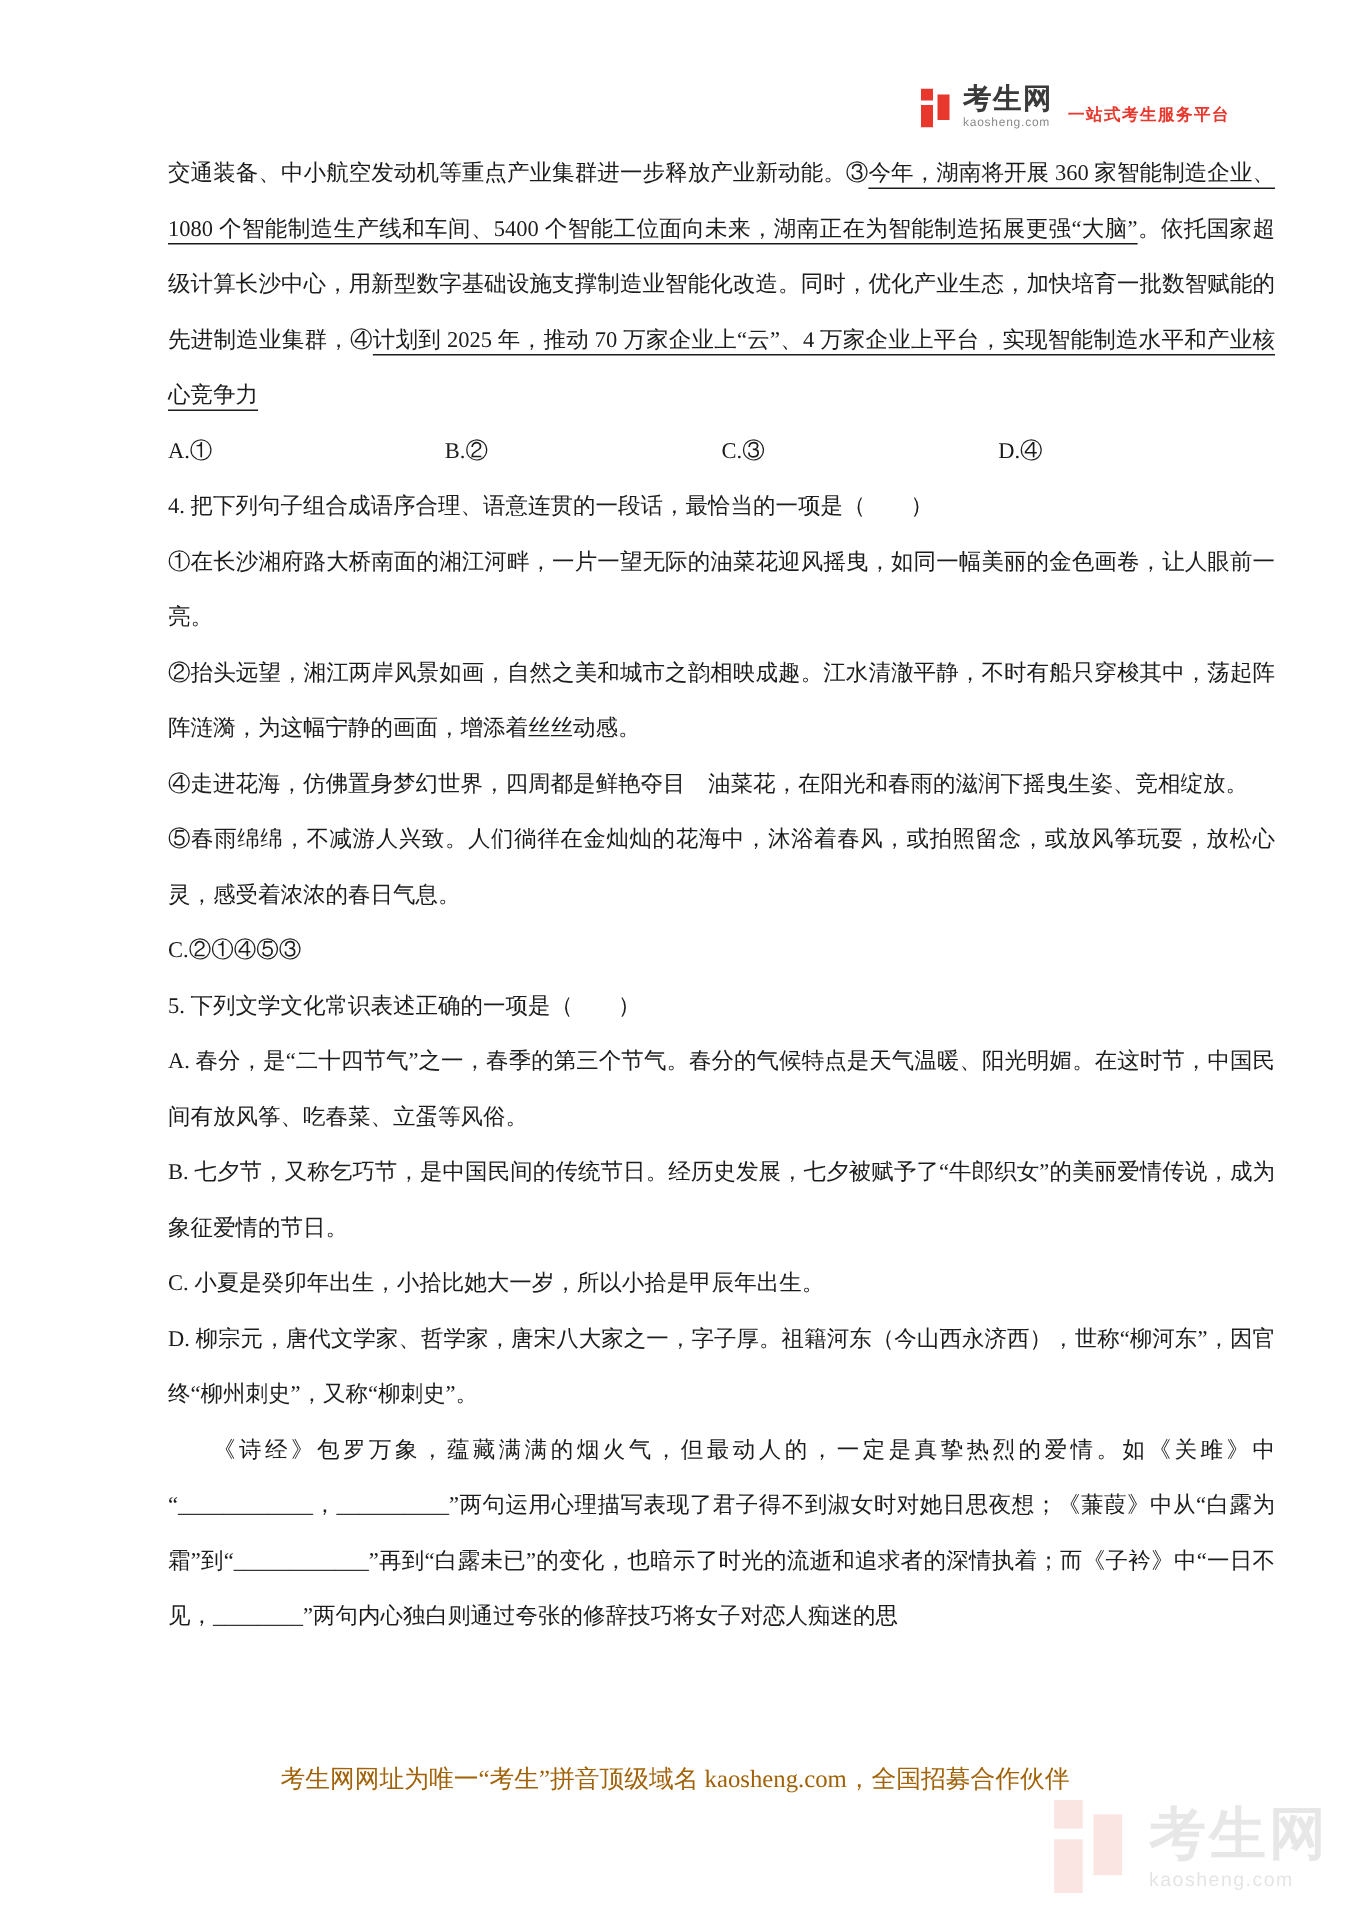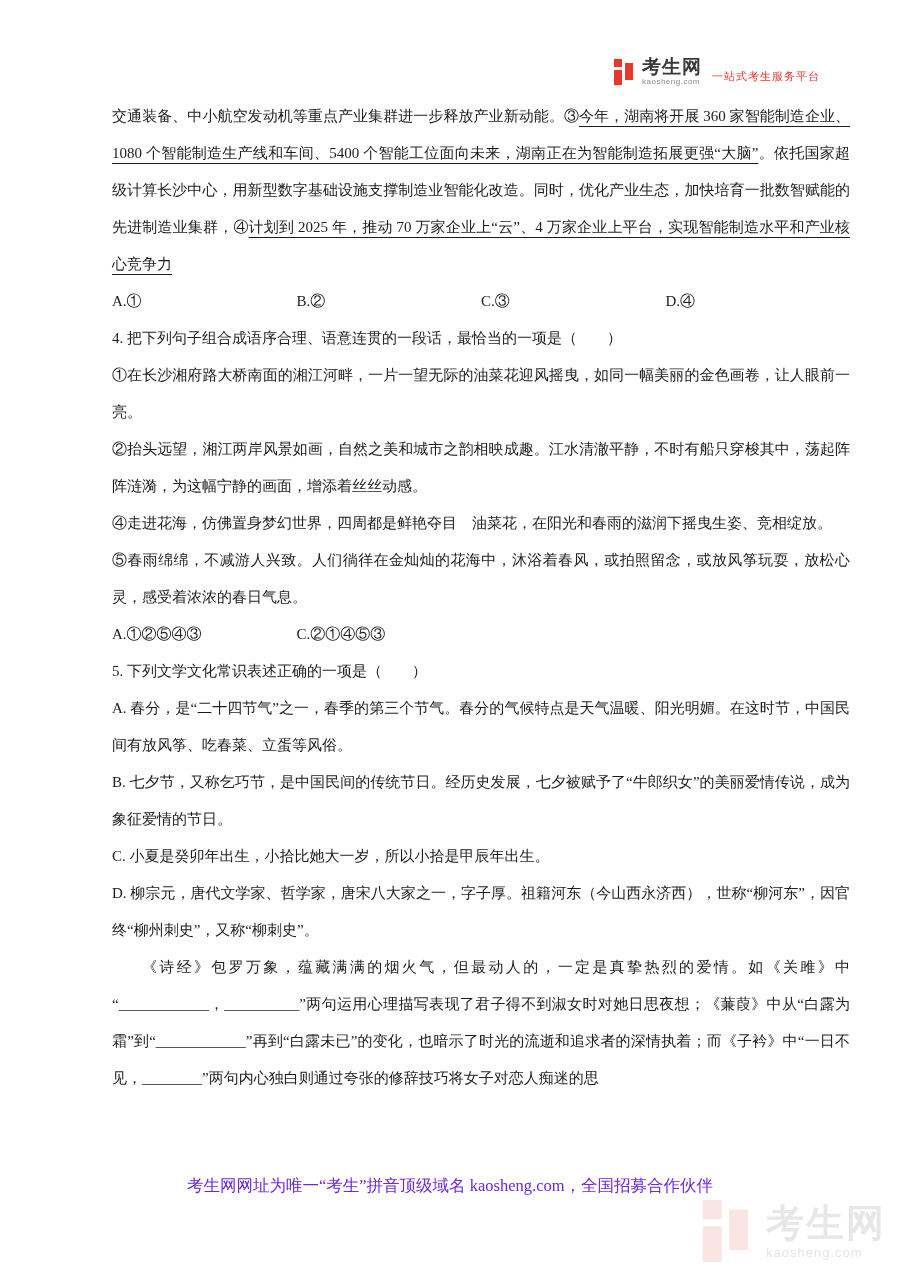--- a/index.html
+++ b/index.html
@@ -21,39 +21,39 @@
   .logo-brand{
     font-family:"Liberation Sans","DejaVu Sans",sans-serif;
     font-weight:bold;font-size:19px;color:#3a3a3a;letter-spacing:1px;
   }
   .logo-domain{
     font-family:"Liberation Sans","DejaVu Sans",sans-serif;
     font-size:8px;color:#8a8a8a;margin-top:2px;letter-spacing:.5px;
   }
   .logo-tagline{
     font-family:"Liberation Sans","DejaVu Sans",sans-serif;
-    font-size:11px;color:#e8372c;font-weight:normal;
+    font-size:11px;color:#e8372c;font-weight:bold;
     margin-left:4px;margin-top:10px;letter-spacing:1px;
   }
   
   .content{
     position:absolute;left:84px;top:98px;width:738px;
     font-size:15px;line-height:37px;
     text-align:justify;
     margin-left:28px;
   }
   .content p{margin:0;padding:0;}
   .u{text-decoration:underline;text-decoration-thickness:1px;text-underline-offset:5px;}
   .options{display:flex;width:100%;}
   .options .opt{flex:0 0 25%;text-align:left;}
   .indent{text-indent:2em;}
   
   .page-footer{
     position:absolute;left:0;right:0;top:1172px;
-    text-align:center;font-size:16.5px;line-height:28px;color:#6d28d9;
+    text-align:center;font-size:16.5px;line-height:28px;color:#a16207;
   }
   
   .watermark{
     position:absolute;right:14px;bottom:10px;
     display:flex;align-items:center;gap:8px;
     pointer-events:none;
   }
   .wm-icon{width:58px;height:62px;display:block;opacity:.30;}
   .wm-textcol{display:flex;flex-direction:column;line-height:1;}
   .wm-brand{
@@ -92,21 +92,20 @@
     <span class="opt">D.④</span>
   </div>
 
   <p>4. 把下列句子组合成语序合理、语意连贯的一段话，最恰当的一项是（　　）</p>
   <p>①在长沙湘府路大桥南面的湘江河畔，一片一望无际的油菜花迎风摇曳，如同一幅美丽的金色画卷，让人眼前一亮。</p>
   <p>②抬头远望，湘江两岸风景如画，自然之美和城市之韵相映成趣。江水清澈平静，不时有船只穿梭其中，荡起阵阵涟漪，为这幅宁静的画面，增添着丝丝动感。</p>
   <p>④走进花海，仿佛置身梦幻世界，四周都是鲜艳夺目　油菜花，在阳光和春雨的滋润下摇曳生姿、竞相绽放。</p>
   <p>⑤春雨绵绵，不减游人兴致。人们徜徉在金灿灿的花海中，沐浴着春风，或拍照留念，或放风筝玩耍，放松心灵，感受着浓浓的春日气息。</p>
 
   <div class="options">
-    <span class="opt">A.①②⑤④③</span>
     <span class="opt">C.②①④⑤③</span>
   </div>
 
   <p>5. 下列文学文化常识表述正确的一项是（　　）</p>
   <p>A. 春分，是“二十四节气”之一，春季的第三个节气。春分的气候特点是天气温暖、阳光明媚。在这时节，中国民间有放风筝、吃春菜、立蛋等风俗。</p>
   <p>B. 七夕节，又称乞巧节，是中国民间的传统节日。经历史发展，七夕被赋予了“牛郎织女”的美丽爱情传说，成为象征爱情的节日。</p>
   <p>C. 小夏是癸卯年出生，小拾比她大一岁，所以小拾是甲辰年出生。</p>
   <p>D. 柳宗元，唐代文学家、哲学家，唐宋八大家之一，字子厚。祖籍河东（今山西永济西），世称“柳河东”，因官终“柳州刺史”，又称“柳刺史”。</p>
 
   <p class="indent">《诗经》包罗万象，蕴藏满满的烟火气，但最动人的，一定是真挚热烈的爱情。如《关雎》中“____________，__________”两句运用心理描写表现了君子得不到淑女时对她日思夜想；《蒹葭》中从“白露为霜”到“____________”再到“白露未已”的变化，也暗示了时光的流逝和追求者的深情执着；而《子衿》中“一日不见，________”两句内心独白则通过夸张的修辞技巧将女子对恋人痴迷的思</p>

